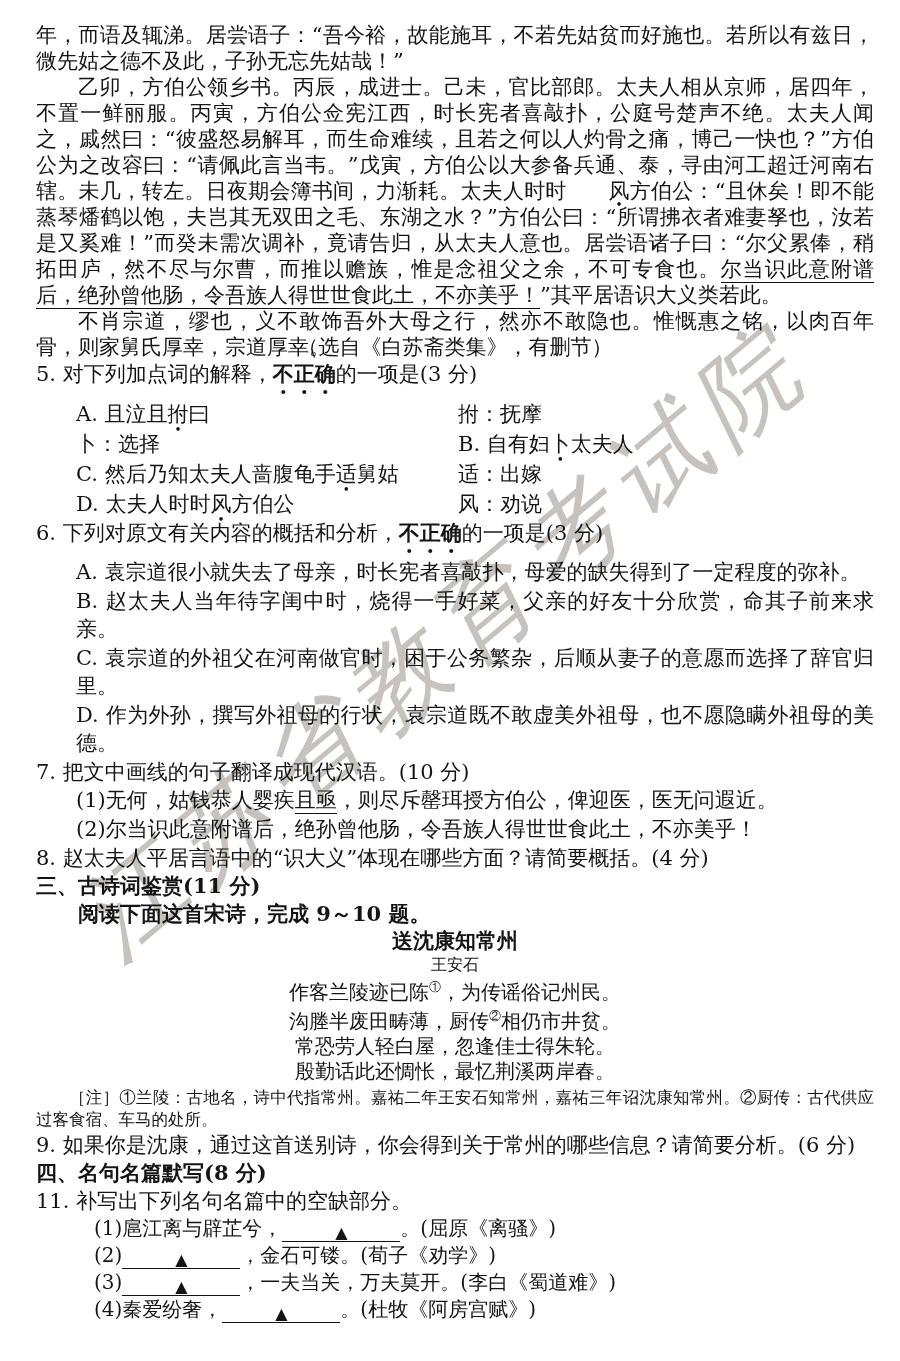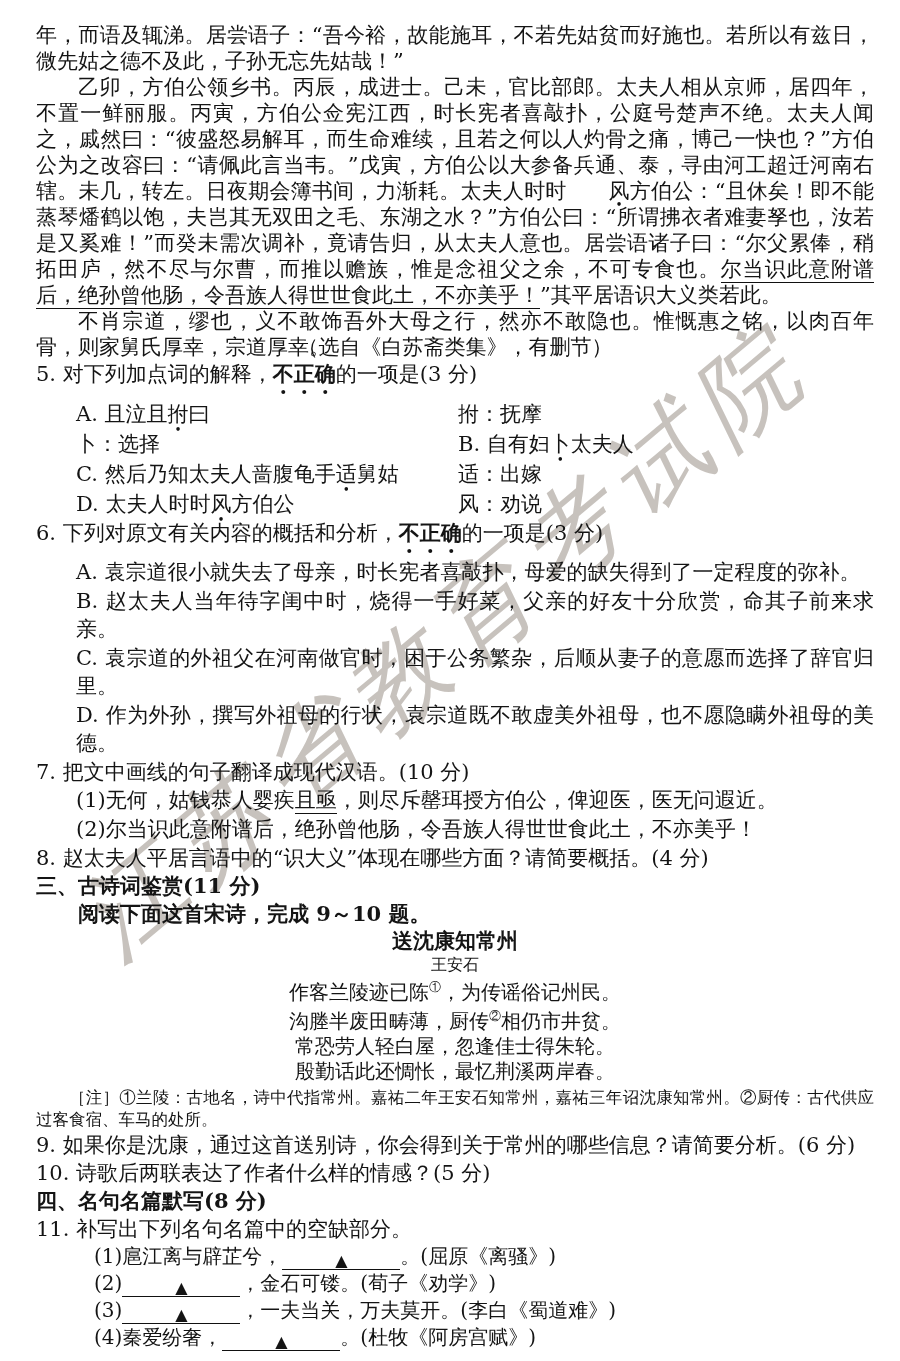--- a/index.html
+++ b/index.html
@@ -129,21 +129,20 @@
       <p class="poem-author">王安石</p>
       <p class="line"><span>作客兰陵迹已陈</span><sup>①</sup><span>，为传谣俗记州民。</span></p>
       <p class="line"><span>沟塍半废田畴薄，厨传</span><sup>②</sup><span>相仍市井贫。</span></p>
       <p class="line">常恐劳人轻白屋，忽逢佳士得朱轮。</p>
       <p class="line">殷勤话此还惆怅，最忆荆溪两岸春。</p>
     </div>
 
     <p class="note">［注］①兰陵：古地名，诗中代指常州。嘉祐二年王安石知常州，嘉祐三年诏沈康知常州。②厨传：古代供应过客食宿、车马的处所。</p>
 
     <p class="q">9. 如果你是沈康，通过这首送别诗，你会得到关于常州的哪些信息？请简要分析。(6 分)</p>
-    <p class="q">10. 诗歌后两联表达了作者什么样的情感？(5 分)</p>
 
     <p class="sect">四、名句名篇默写(8 分)</p>
     <p class="q">11. 补写出下列名句名篇中的空缺部分。</p>
 
     <p class="q11item"><span>(1)扈江离与辟芷兮，</span><span class="blank"><span class="tri">▲</span></span><span>。(屈原《离骚》)</span></p>
     <p class="q11item"><span>(2)</span><span class="blank"><span class="tri">▲</span></span><span>，金石可镂。(荀子《劝学》)</span></p>
     <p class="q11item"><span>(3)</span><span class="blank"><span class="tri">▲</span></span><span>，一夫当关，万夫莫开。(李白《蜀道难》)</span></p>
     <p class="q11item"><span>(4)秦爱纷奢，</span><span class="blank"><span class="tri">▲</span></span><span>。(杜牧《阿房宫赋》)</span></p>
 
   </div>

